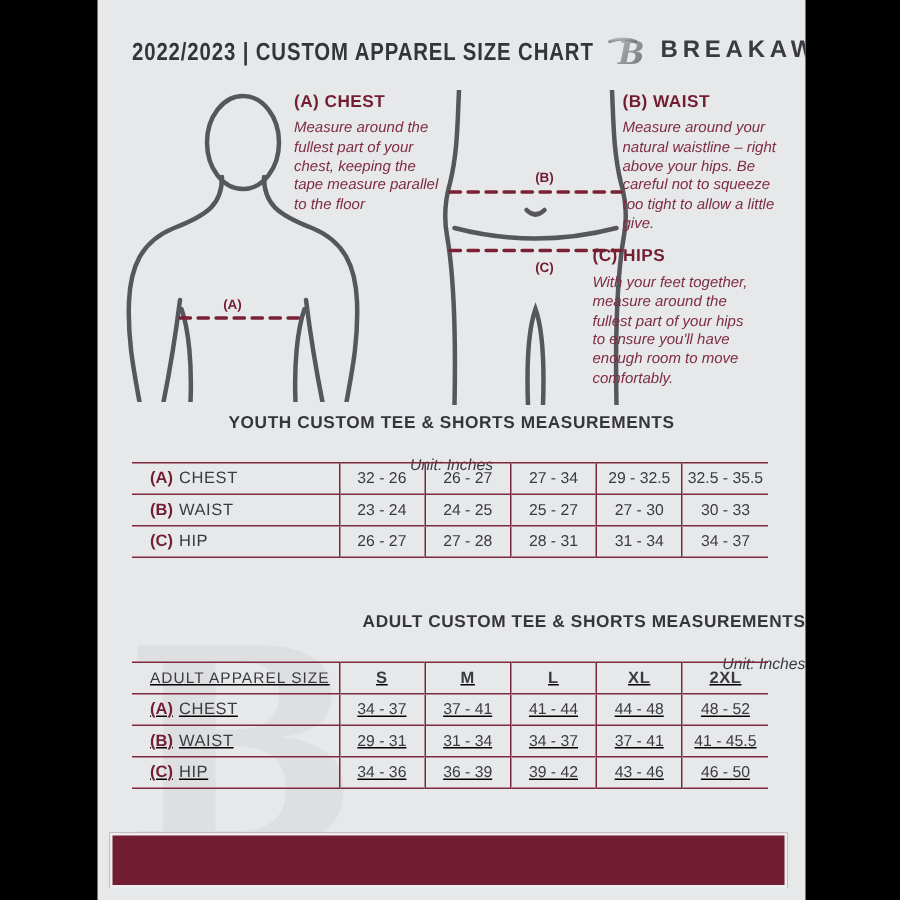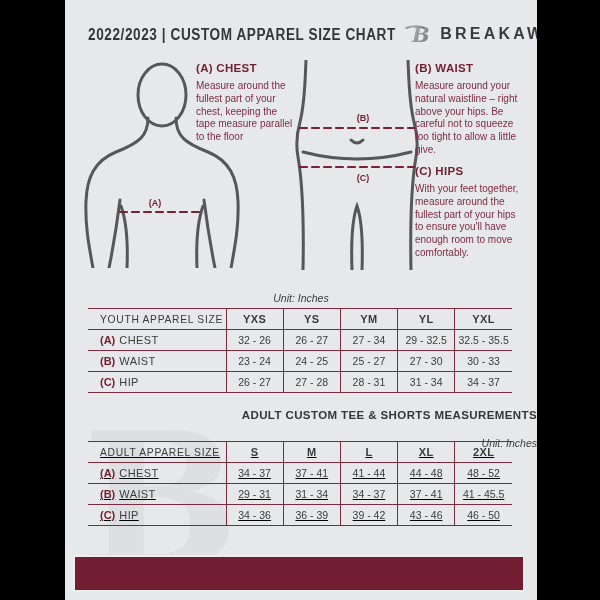--- a/index.html
+++ b/index.html
@@ -23,21 +23,21 @@
   }
   .brand { display:flex; align-items:center; gap:7px; }
   .brand-name { font-weight:bold; font-size:16px; letter-spacing:3.2px; color:#3a3b40; }
   
   .fig { position:absolute; z-index:1; }
   .fig path, .fig ellipse { fill:none; stroke:#56575c; stroke-width:3; stroke-linecap:round; }
   .fig .dash { stroke:#7b2136; stroke-width:2.2; stroke-dasharray:7 5; }
   .fig text { fill:#731d32; font-weight:bold; font-size:9px; font-family:"Liberation Sans",sans-serif; }
   .guide-block { position:absolute; z-index:2; }
   .guide-heading { font-weight:bold; font-size:11.5px; letter-spacing:0.3px; color:#731d32; }
-  .guide-text { margin-top:6px; font-size:10px; line-height:1.28; color:#7d2c44; }
+  .guide-text { margin-top:6px; font-style:italic; font-size:10px; line-height:1.28; color:#7d2c44; }
   
   .section-head { position:absolute; left:0; width:100%; text-align:center; z-index:2; }
   .section-title { font-weight:bold; font-size:11.5px; letter-spacing:0.4px; color:#35363b; }
   .section-unit { font-style:italic; font-size:10.5px; color:#3a3b40; margin-top:16px; }
   
   .size-table {
     position:absolute; left:23px; width:424px; border-collapse:collapse;
     table-layout:fixed; z-index:2;
     border-top:1.5px solid #7d2a3e;
   }
@@ -114,46 +114,39 @@
   </svg>
 
   <div class="guide-block" style="left:131px; top:62px; width:100px;">
     <div class="guide-heading">(A) CHEST</div>
     <div class="guide-text">Measure around the fullest part of your chest, keeping the tape measure parallel to the floor</div>
   </div>
   <div class="guide-block" style="left:350px; top:62px; width:106px;">
     <div class="guide-heading">(B) WAIST</div>
     <div class="guide-text">Measure around your natural waistline – right above your hips. Be careful not to squeeze too tight to allow a little give.</div>
   </div>
-  <div class="guide-block" style="left:350px; top:165px; width:106px;">
+  <div class="guide-block" style="left:330px; top:165px; width:106px;">
     <div class="guide-heading">(C) HIPS</div>
     <div class="guide-text">With your feet together, measure around the fullest part of your hips to ensure you'll have enough room to move comfortably.</div>
   </div>
 
   <div class="section-head" style="top:276px;">
+    <div class="section-title">YOUTH CUSTOM TEE &amp; SHORTS MEASUREMENTS</div>
     <div class="section-unit">Unit: Inches</div>
   </div>
   <table class="size-table" style="top:308px;">
     <colgroup>
         <col class="c-label">
         <col>
         <col>
         <col>
         <col>
         <col>
       </colgroup>
     <tbody>
-        <tr>
-      <th class="size-col">YOUTH APPAREL SIZE</th>
-      <th class="size-cell">YXS</th>
-      <th class="size-cell">YS</th>
-      <th class="size-cell">YM</th>
-      <th class="size-cell">YL</th>
-      <th class="size-cell">YXL</th>
-    </tr>
     <tr>
       <td class="size-col"><span class="row-marker">(A)</span><span class="row-label">CHEST</span></td>
       <td>32 - 26</td>
       <td>26 - 27</td>
       <td>27 - 34</td>
       <td>29 - 32.5</td>
       <td>32.5 - 35.5</td>
     </tr>
     <tr>
       <td class="size-col"><span class="row-marker">(B)</span><span class="row-label">WAIST</span></td>

